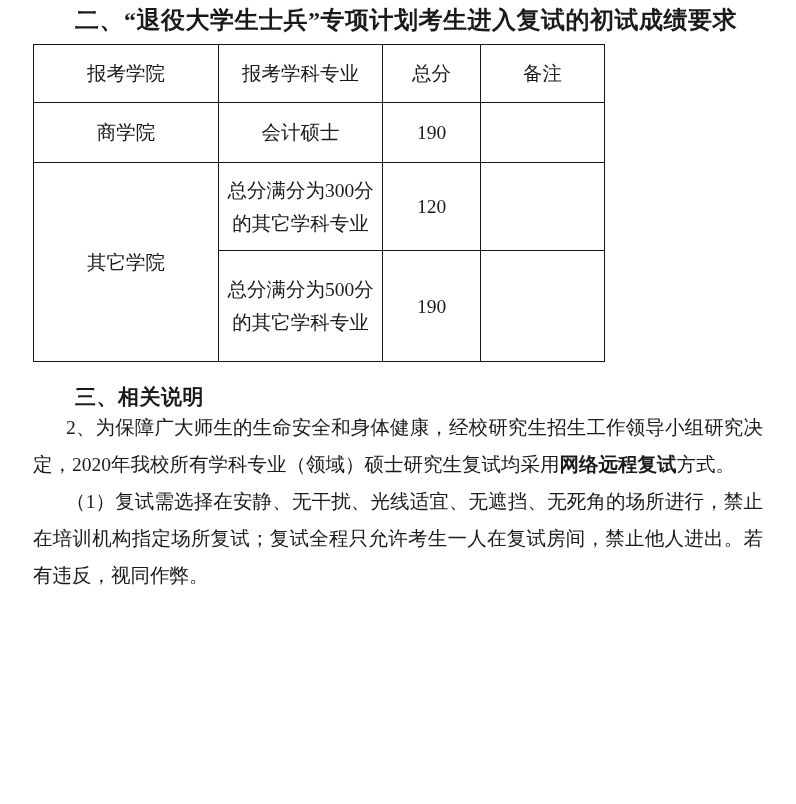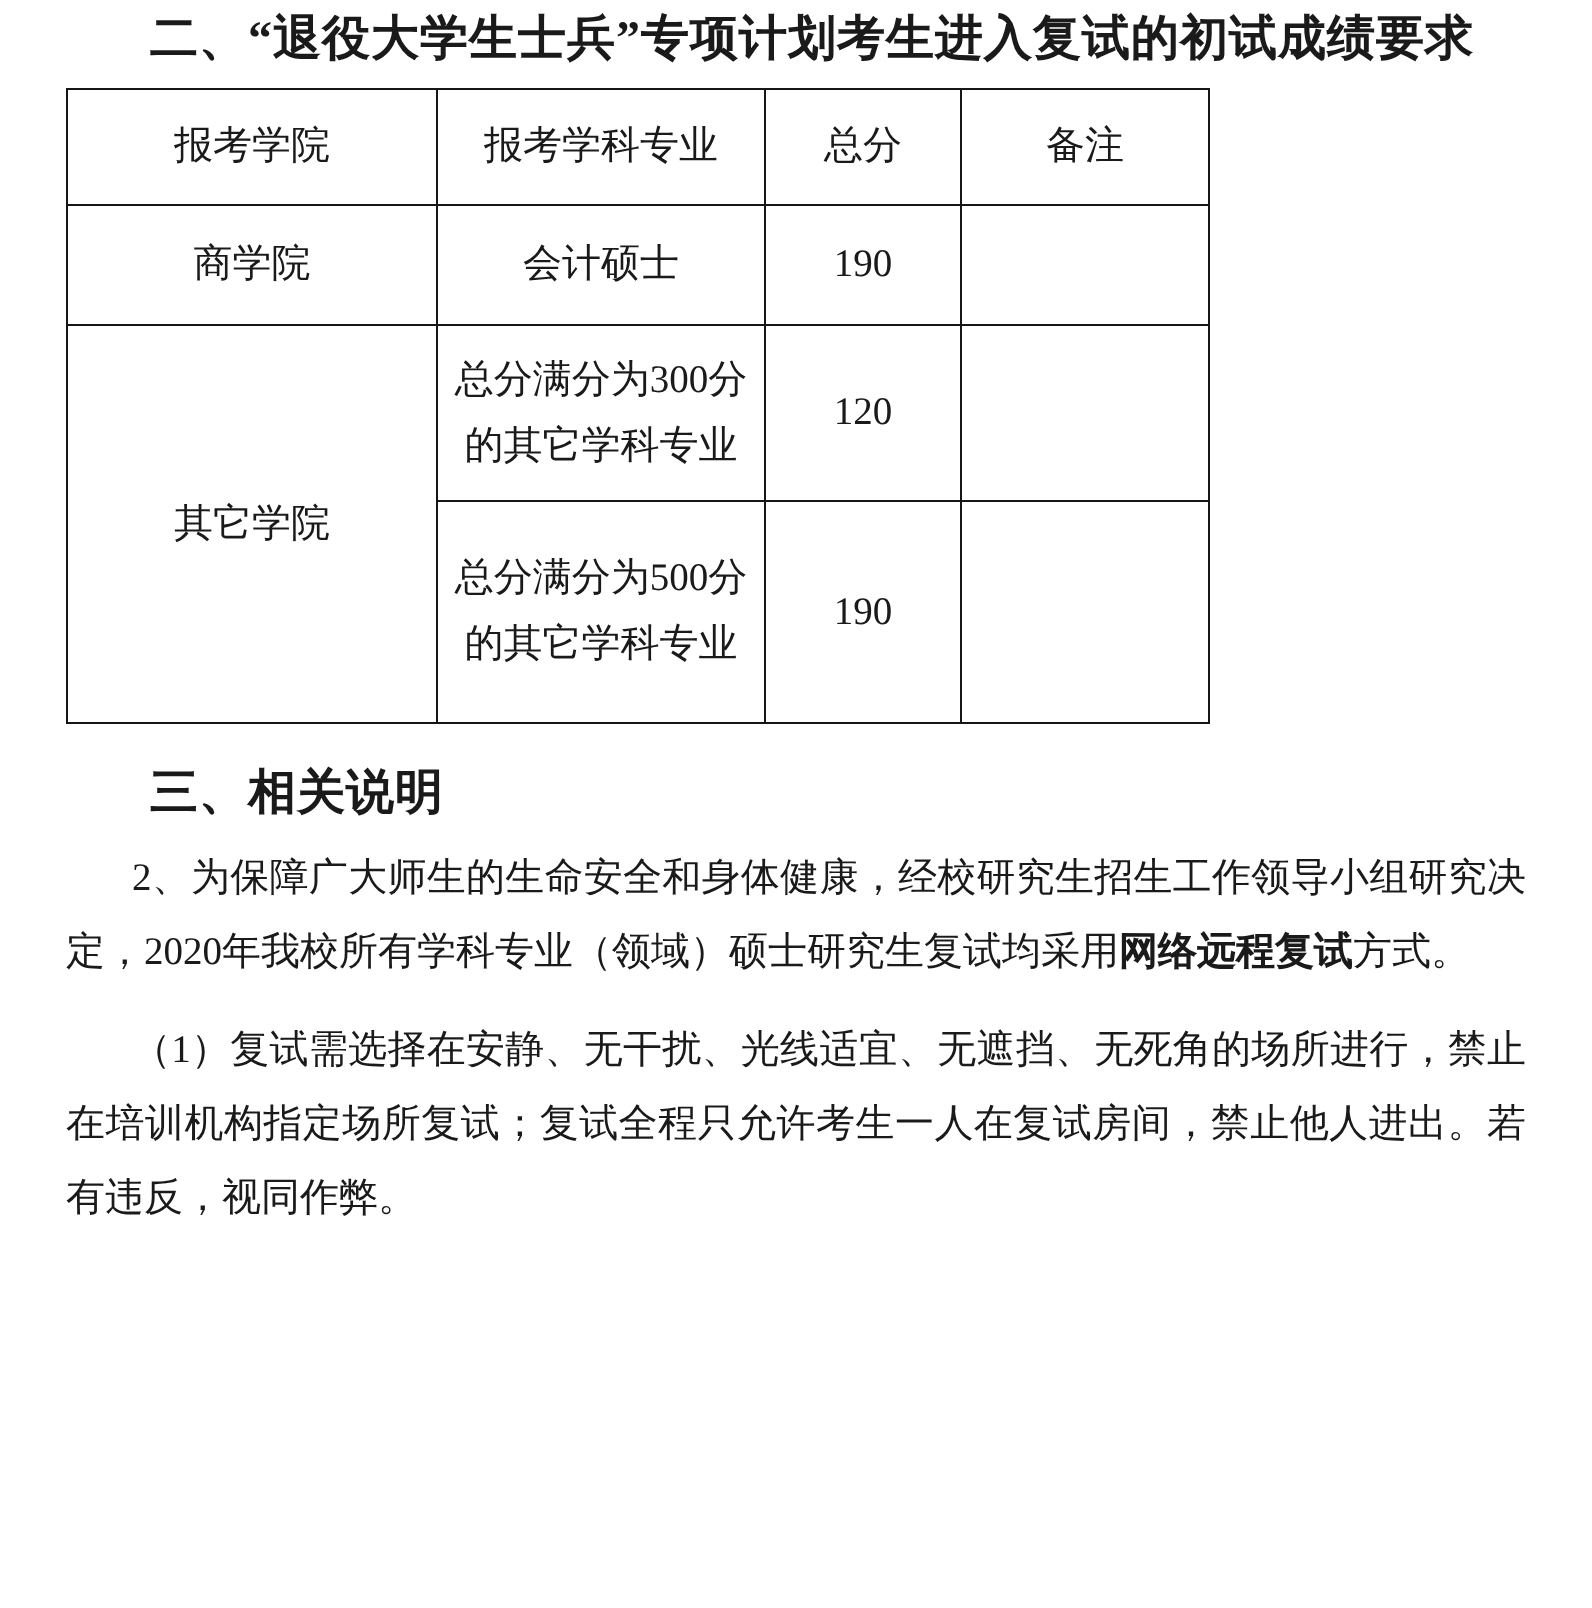--- a/index.html
+++ b/index.html
@@ -37,32 +37,31 @@
   tr.r-head  { height: 58px; }
   tr.r-one   { height: 60px; margin-top: 48px; }
   tr.r-two   { height: 88px; }
   tr.r-three { height: 111px; }
   col.c1 { width: 185px; }
   col.c2 { width: 164px; }
   col.c3 { width: 98px; }
   col.c4 { width: 124px; }
   .section-heading {
     margin: 23px 0 0 42px;
-    font-size: 24px;
+    font-size: 21px;
     font-weight: bold;
     line-height: 24px;
     letter-spacing: 0.5px;
   }
   .body-text { width: 730px; }
   .para {
     font-size: 19.5px;
     line-height: 37px;
     text-align: justify;
     text-indent: 33px;
-    margin-top: 12px;
     word-break: break-all;
   }
   .para.first { margin-top: 16px; }
   .para b { font-weight: bold; }
 </style>
 </head>
 <body>
 
 <div class="doc-title">二、“退役大学生士兵”专项计划考生进入复试的初试成绩要求</div>
 

